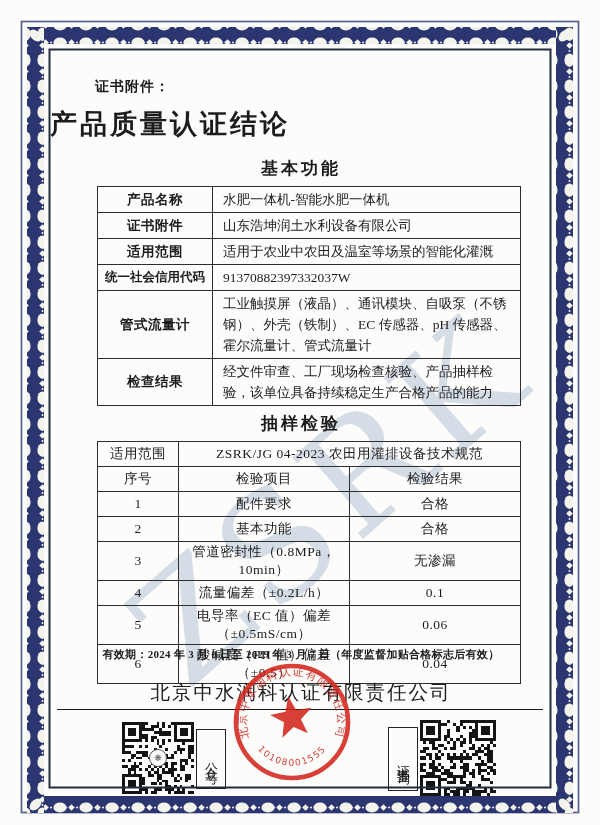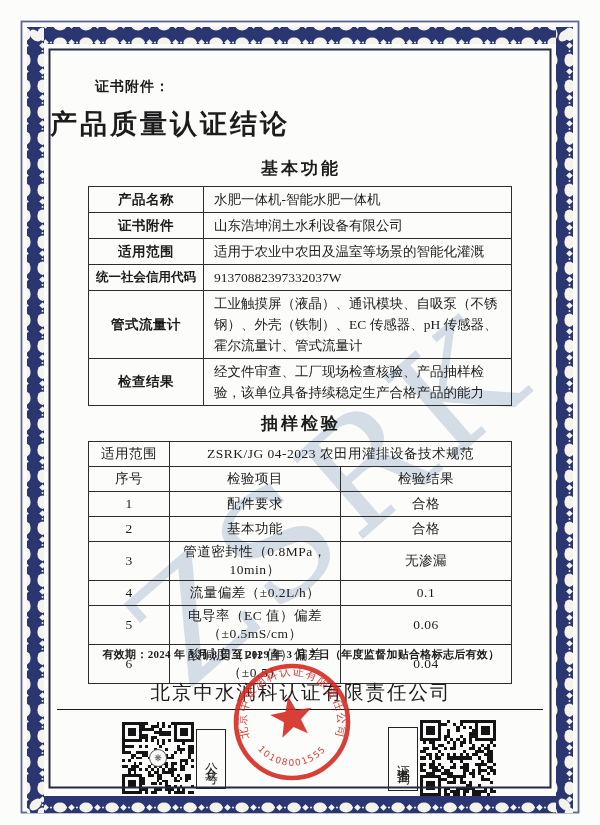--- a/index.html
+++ b/index.html
@@ -10,21 +10,21 @@
   .watermark{position:absolute;left:70px;top:320px;width:520px;height:360px;display:flex;align-items:center;justify-content:center;transform:rotate(-41deg);font-family:"DejaVu Serif","Liberation Serif",serif;font-size:148px;letter-spacing:10px;color:rgba(128,152,188,0.32);z-index:0;white-space:nowrap;}
 
   .content{position:absolute;left:0;top:8px;width:600px;height:825px;z-index:1;border-radius:20px;}
 
   .attachment{position:absolute;left:95px;top:70px;font-size:14px;font-weight:bold;letter-spacing:1px;}
   .doc-title{position:absolute;left:50px;top:98px;width:502px;text-align:left;font-family:"DejaVu Sans","Liberation Sans",sans-serif;font-size:27px;font-weight:bold;letter-spacing:3px;}
   .sec-title{position:absolute;width:502px;left:50px;text-align:center;font-size:17px;font-weight:bold;letter-spacing:3px;}
   .sec1{top:149px;}
   .sec2{top:404px;}
 
-  table{border-collapse:collapse;table-layout:fixed;background:transparent;}
+  table{border-collapse:collapse;table-layout:fixed;background:transparent;margin-left:9px;}
   td,th{border:1.6px solid #2d2d2d;font-size:13.5px;overflow:hidden;}
   .t1{position:absolute;left:88px;top:178px;width:424px;}
   .t1 .lbl{width:110px;text-align:center;font-weight:600;letter-spacing:0.5px;padding:0 2px;}
   .t1 .val{text-align:left;padding:2px 8px 2px 10px;line-height:21px;}
   .t1 tr.s{height:25px;}
   .t1 tr.d{height:46px;}
 
   .t2{position:absolute;left:88px;top:433px;width:424px;}
   .t2 tr{height:25px;}
   .t2 td{text-align:center;letter-spacing:0.5px;}

